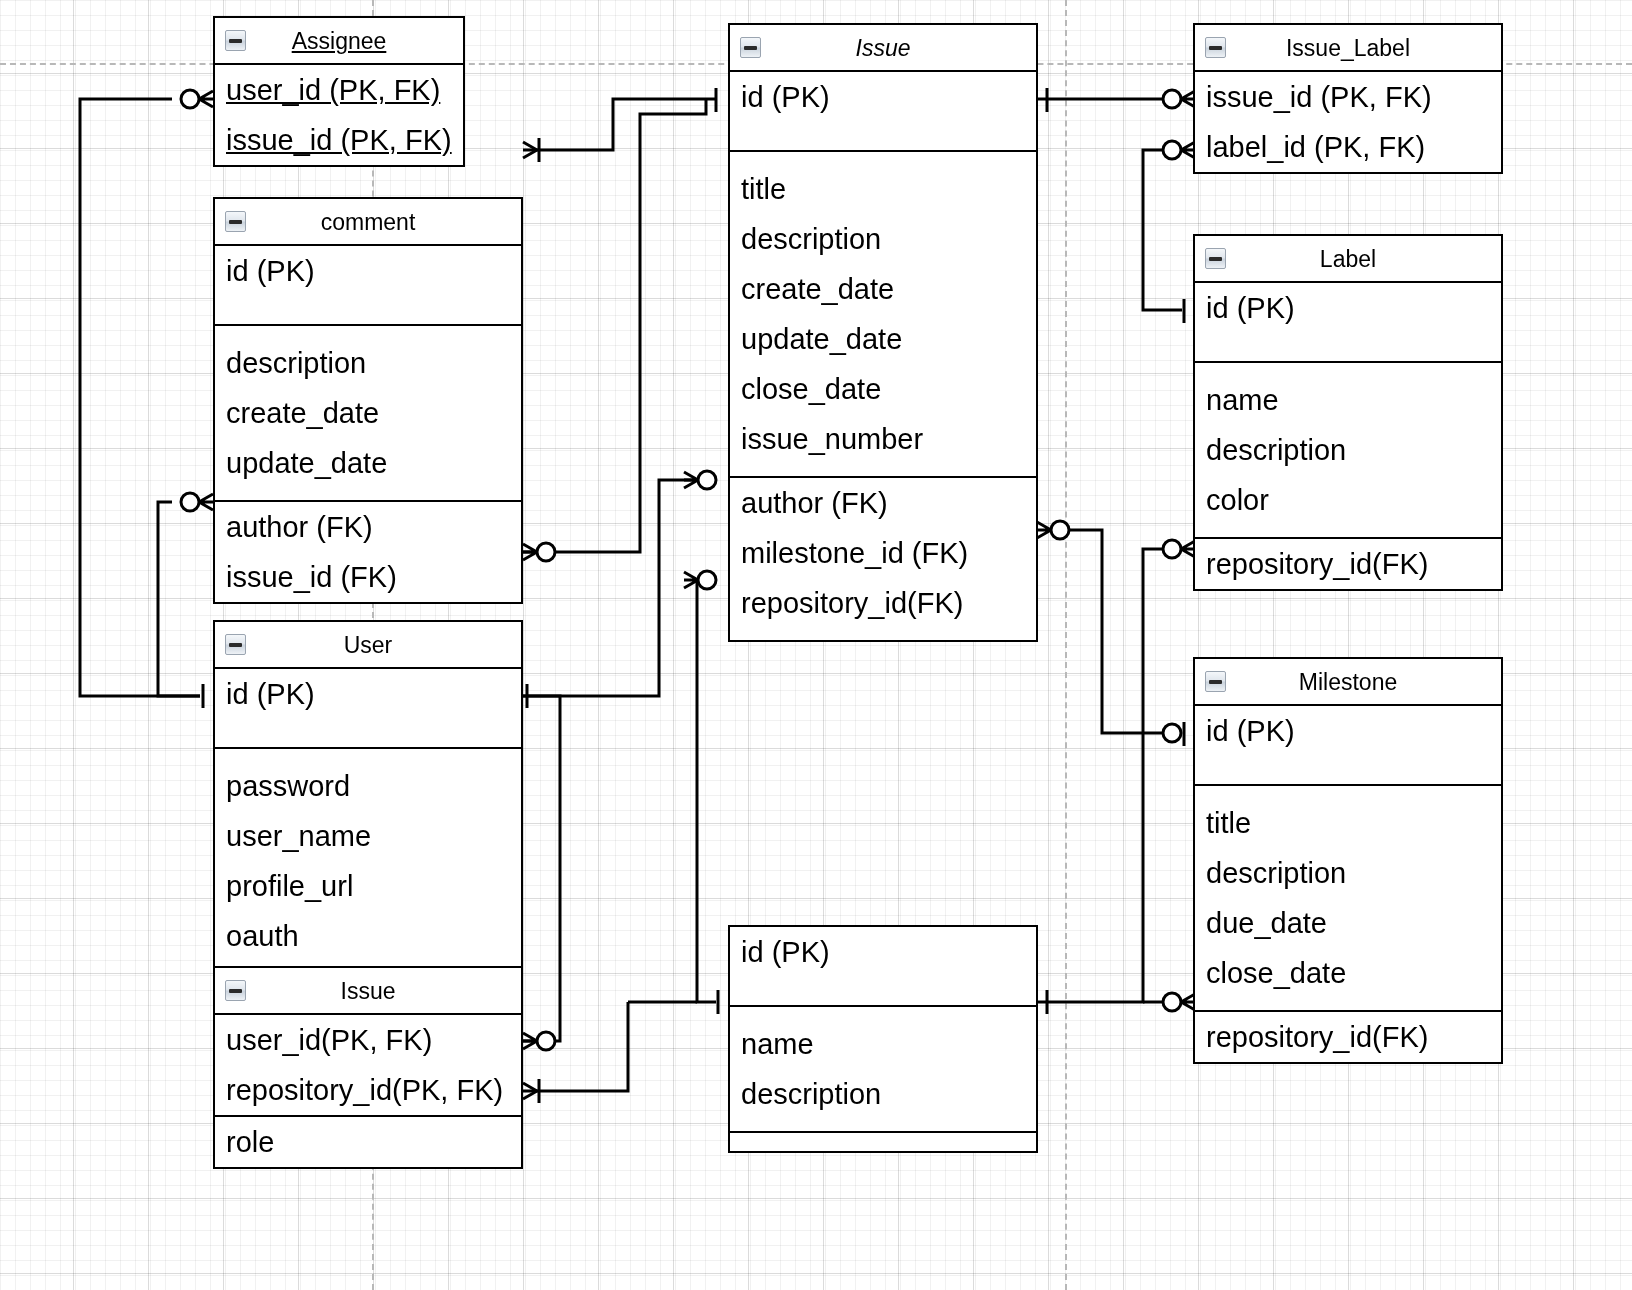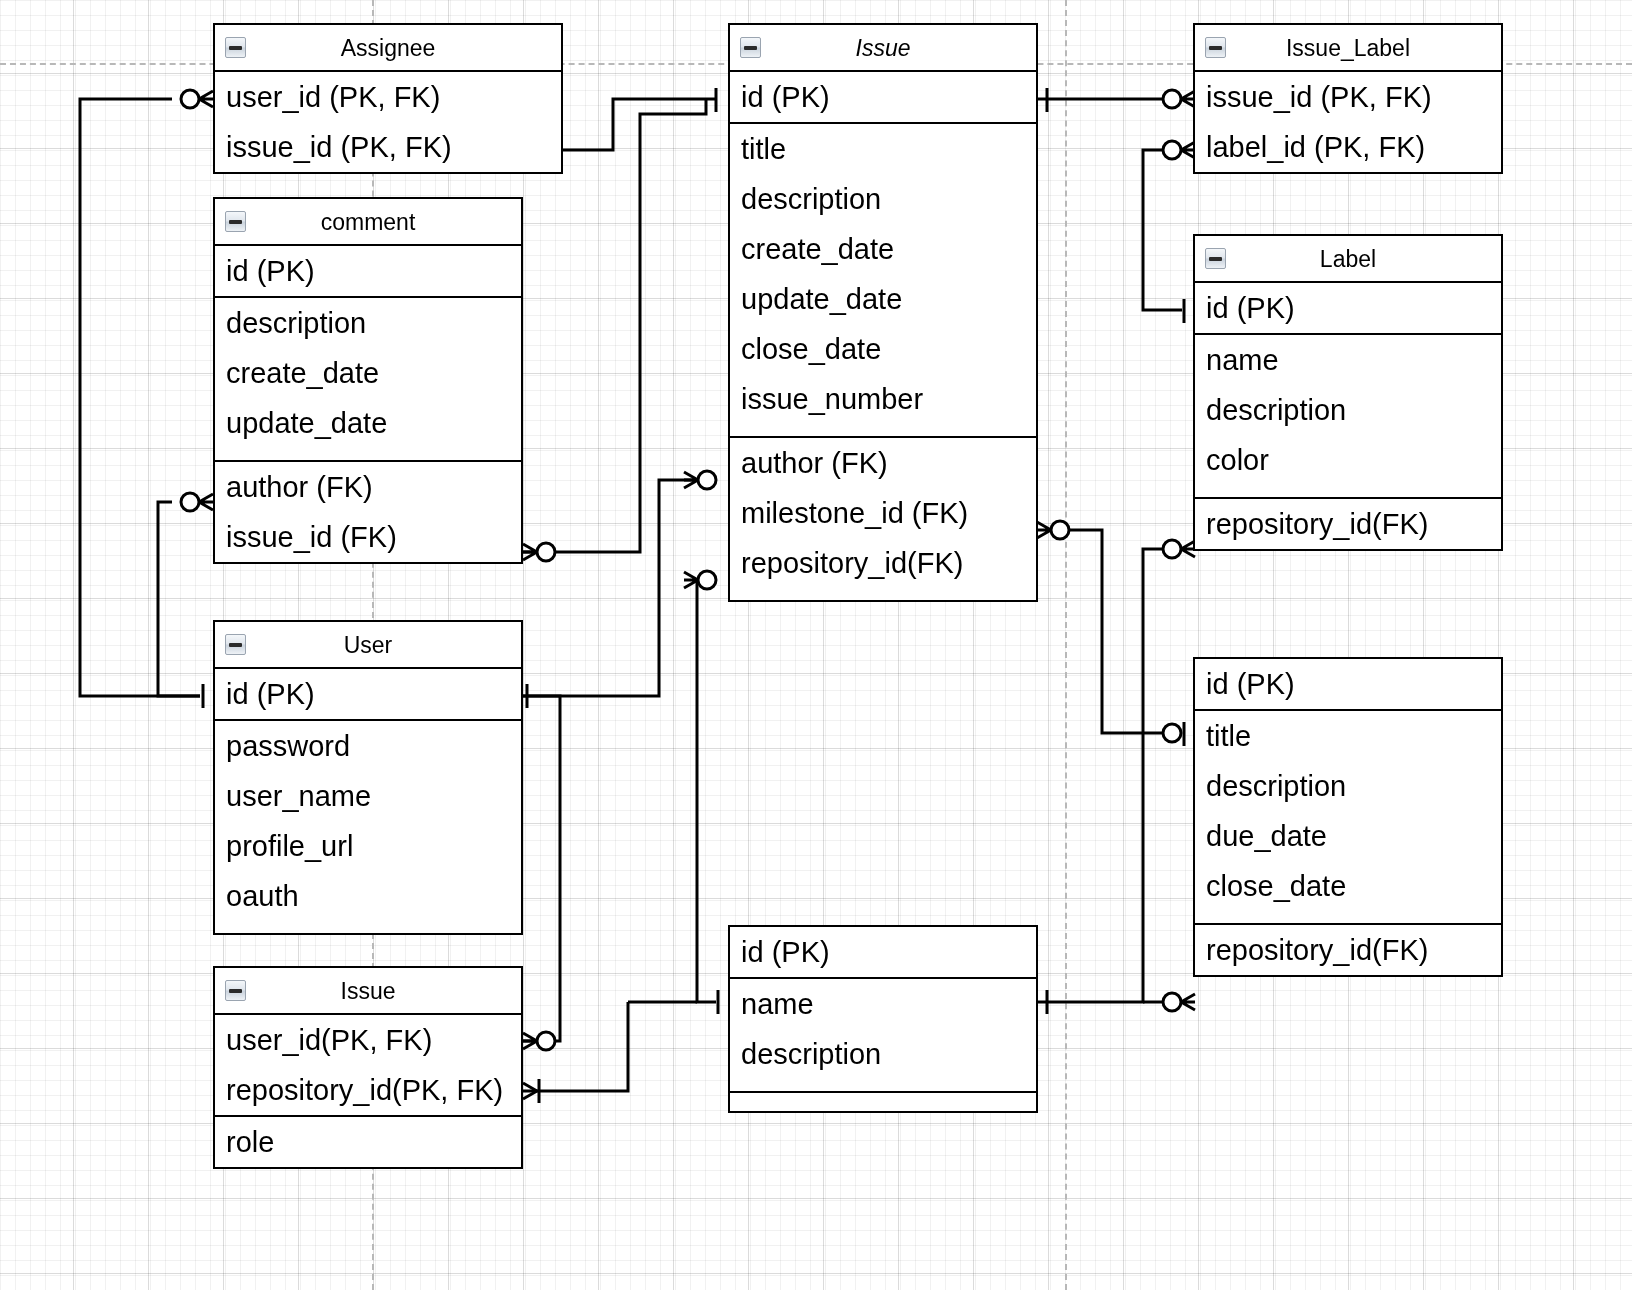--- a/index.html
+++ b/index.html
@@ -65,21 +65,21 @@
   .sect + .sect{border-top:2.5px solid #000;}
   .attr{
     height:50px;
     line-height:50px;
     padding-left:11px;
     font-size:29px;
     color:#000;
     white-space:nowrap;
     box-sizing:border-box;
   }
-  .sect.pad-top{}
+  .sect.pad-top{padding-top:12px;margin-top:28px;}
   .sect.pad-bot{padding-bottom:12px;}
   .sect.empty{height:20px;}
 </style>
 </head>
 <body>
 
 <div id="canvas">
 
   <div class="pagebreak pb-h" style="top:63px;"></div>
   <div class="pagebreak pb-v" style="left:372px;"></div>
@@ -170,21 +170,21 @@
       <line x1="1047" y1="990" x2="1047" y2="1014"></line>
     </g>
 
     <g>
       <path d="M1143 1002 L1172 1002"></path>
       <circle cx="1172" cy="1002" r="9"></circle>
       <path d="M1181 1002 L1195 994 M1181 1002 L1195 1010 M1181 1002 L1195 1002"></path>
     </g>
   </svg>
 
-  <div class="entity" style="left:213px;top:23px;width:350px;">
+  <div class="entity" style="left:213px;top:16px;width:252px;text-decoration:underline;">
     <div class="ent-title">
       <span class="collapse-icon"></span>
       <span>Assignee</span>
     </div>
     <div class="sect">
       <div class="attr">user_id (PK, FK)</div>
       <div class="attr">issue_id (PK, FK)</div>
     </div>
   </div>
 
@@ -294,20 +294,24 @@
       <div class="attr">name</div>
       <div class="attr">description</div>
       <div class="attr">color</div>
     </div>
     <div class="sect">
       <div class="attr">repository_id(FK)</div>
     </div>
   </div>
 
   <div class="entity" style="left:1193px;top:657px;width:310px;">
+    <div class="ent-title">
+      <span class="collapse-icon"></span>
+      <span>Milestone</span>
+    </div>
     <div class="sect">
       <div class="attr">id (PK)</div>
     </div>
     <div class="sect pad-top pad-bot">
       <div class="attr">title</div>
       <div class="attr">description</div>
       <div class="attr">due_date</div>
       <div class="attr">close_date</div>
     </div>
     <div class="sect">

